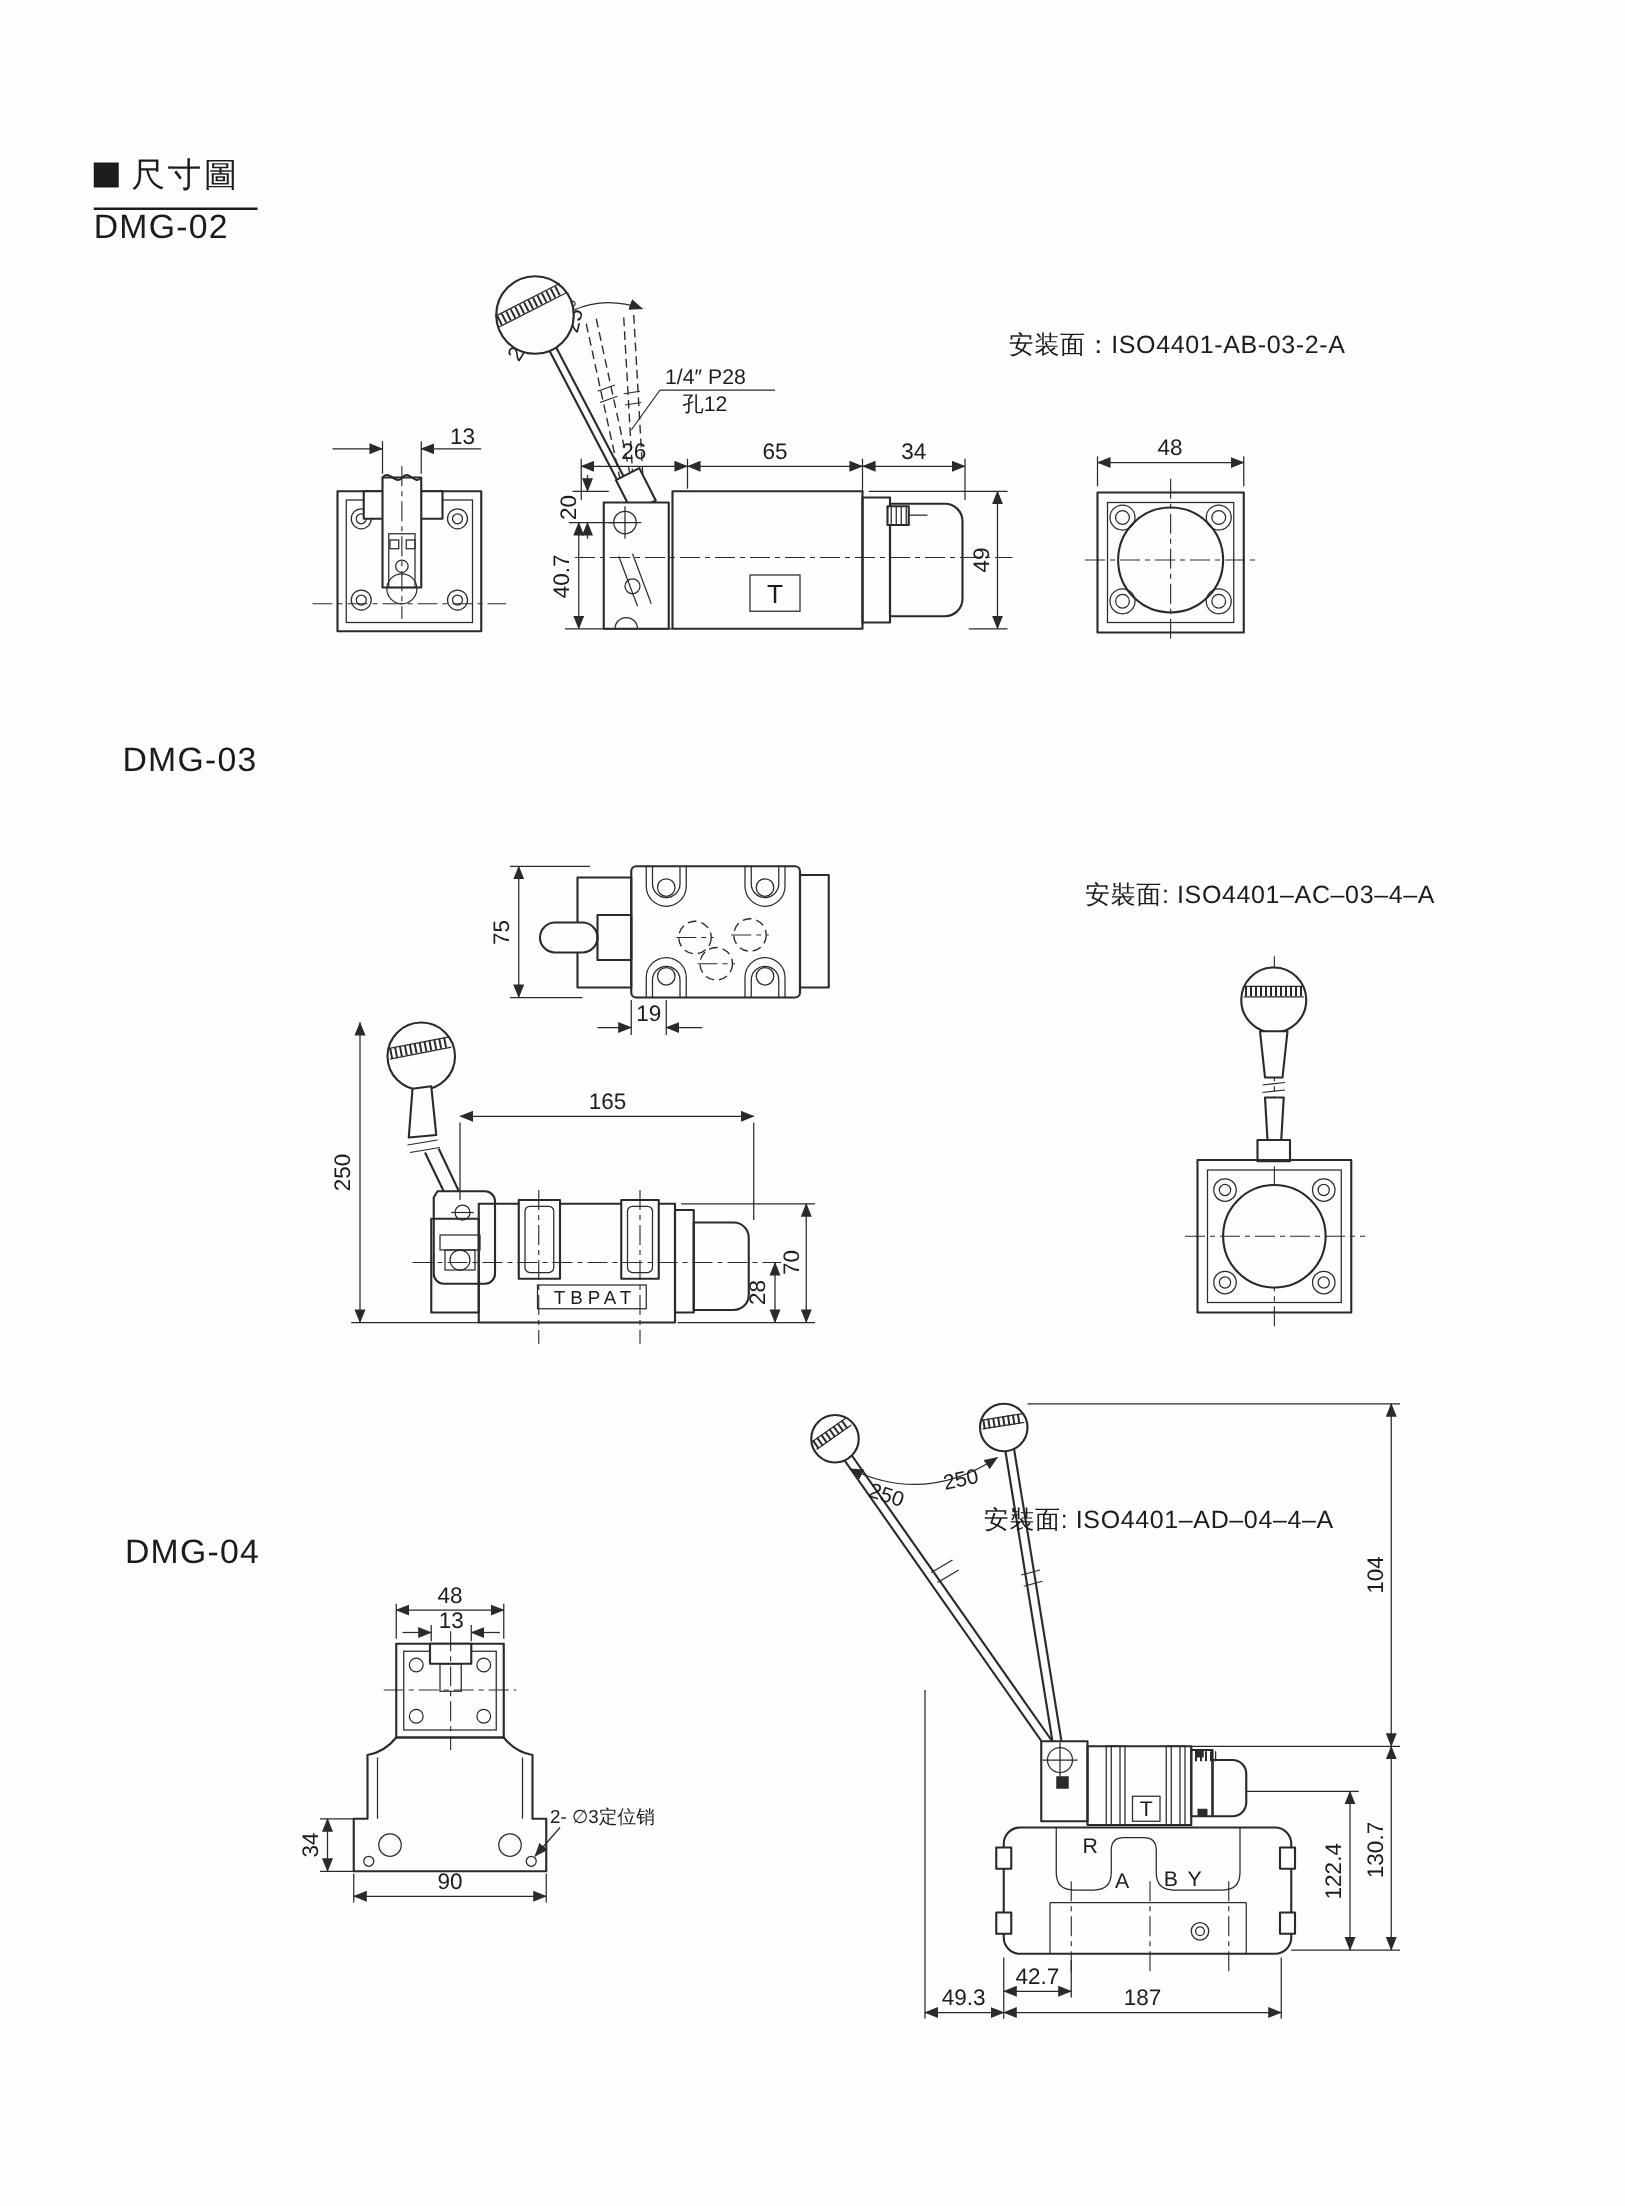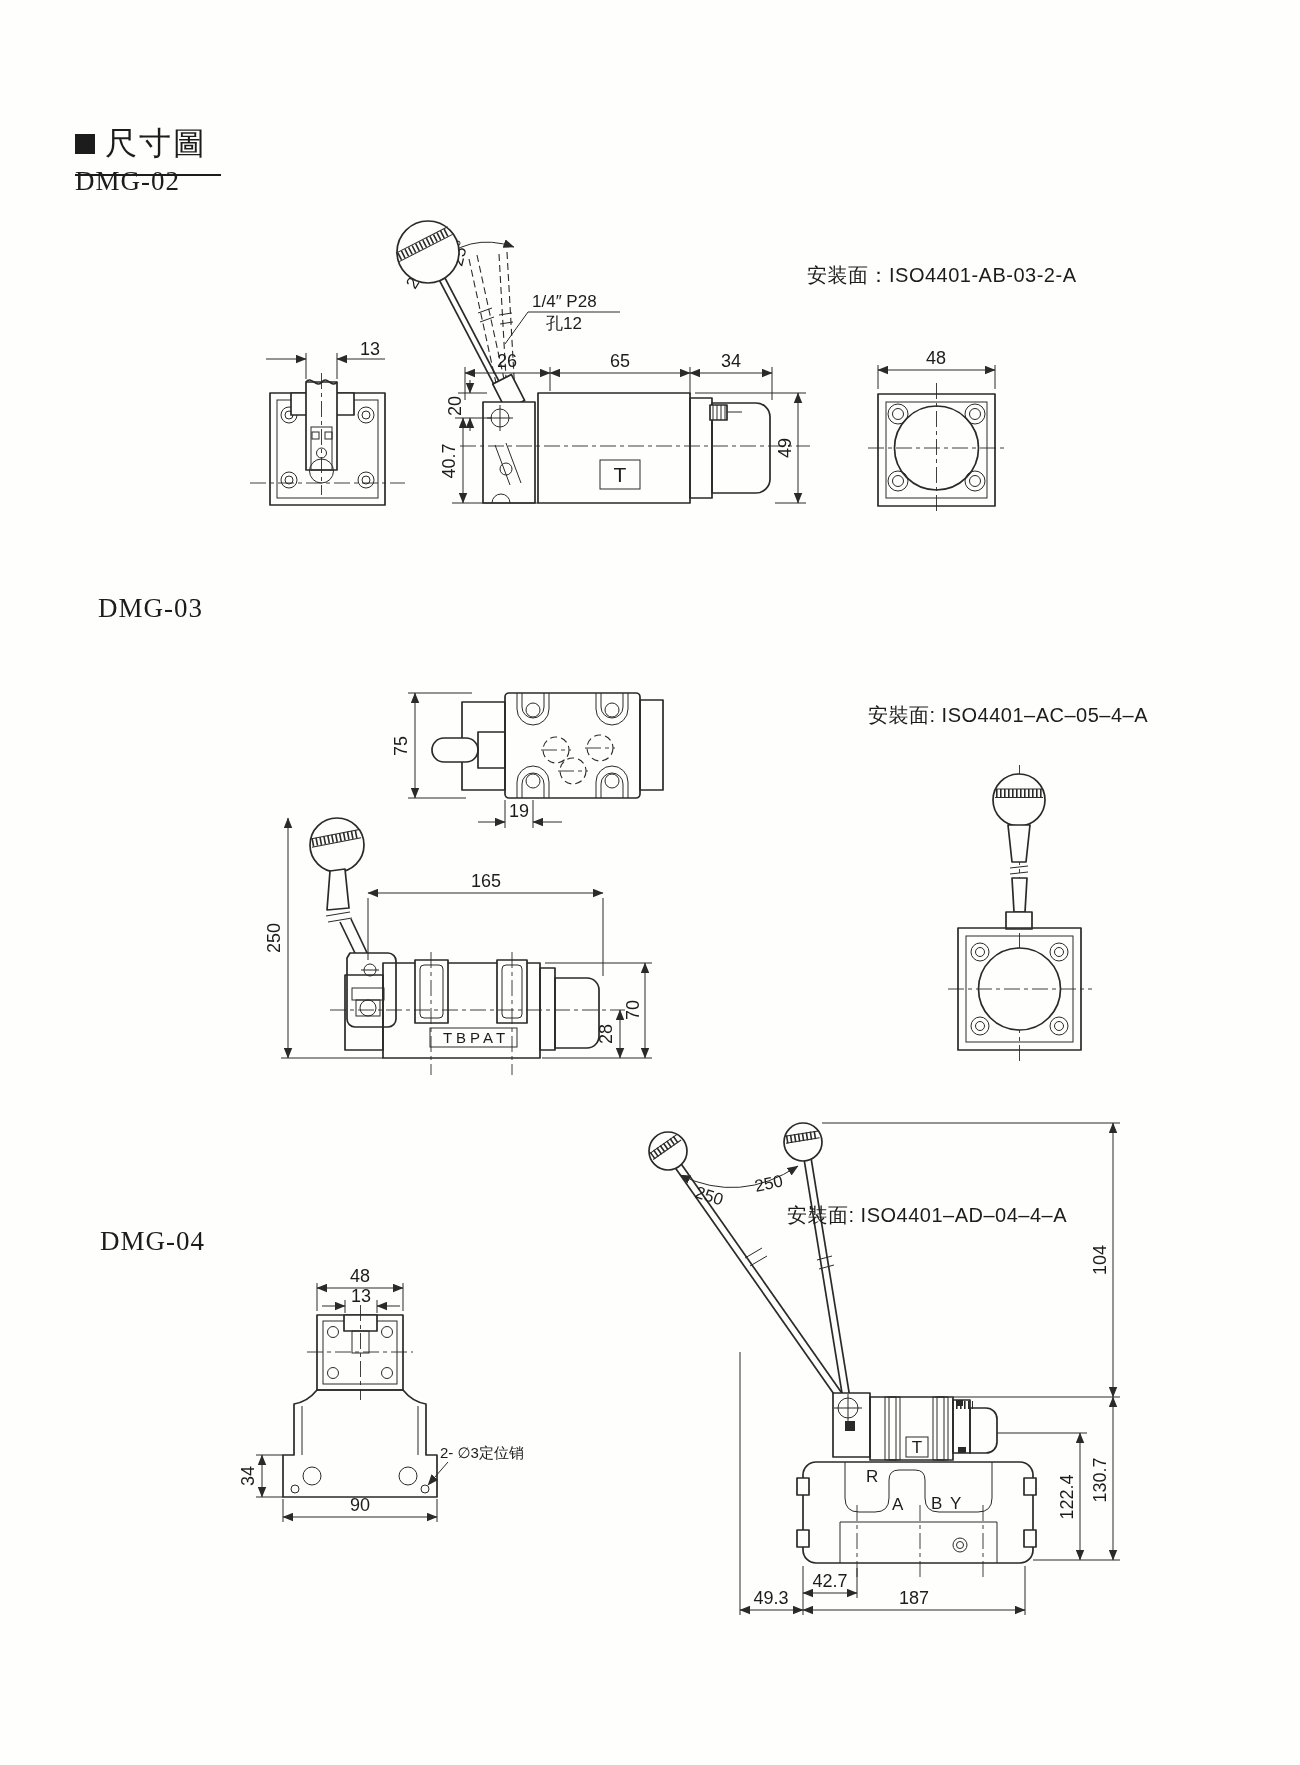--- a/index.html
+++ b/index.html
@@ -1,21 +1,21 @@
 <!DOCTYPE html>
 <html><head>
 <meta charset="utf-8">
 <style>
   html,body{margin:0;padding:0;background:#e8e8e8;}
   .page{position:relative;width:1300px;height:1765px;background:#fefefdf
   ;background:#fefefd;font-family:"Liberation Sans",sans-serif;color:#1c1c1c;overflow:hidden;}
-  .hdr{position:absolute;left:75px;top:122px;font-size:32px;letter-spacing:2px;
+  .hdr{position:absolute;left:75px;top:122px;font-size:27px;letter-spacing:2px;
        border-bottom:2px solid #1c1c1c;padding:0 14px 8px 0;display:flex;align-items:center;gap:10px;justify-content:flex-end;}
   .hdr .sq{width:20px;height:20px;background:#1c1c1c;display:inline-block;}
-  .model{position:absolute;font-size:27px;letter-spacing:1px;font-family:Liberation Serif, serif;}
+  .model{position:absolute;font-size:27px;letter-spacing:1px;}
   .mount{position:absolute;font-size:20px;letter-spacing:0.5px;}
   svg{position:absolute;left:0;}
   svg text{font-family:"Liberation Sans",sans-serif;fill:#1c1c1c;}
   text.d{font-size:18px;}
   text.s{font-size:17px;}
   text.t{font-size:21px;}
   text.tb{font-size:15px;letter-spacing:4px;}
   text.pn{font-size:15px;}
   .ol{fill:none;stroke:#2a2a2a;stroke-width:1.7;stroke-linejoin:round;}
   .olw{fill:#fefefd;stroke:#2a2a2a;stroke-width:1.7;stroke-linejoin:round;}
@@ -467,18 +467,18 @@
 
   <div class="hdr">
     <span class="sq"></span>
     <span>尺寸圖</span>
   </div>
 
   <div class="model" style="left:75px;top:166px">DMG-02</div>
   <div class="mount" style="left:807px;top:262px">安装面：ISO4401-AB-03-2-A</div>
 
   <div class="model" style="left:98px;top:593px">DMG-03</div>
-  <div class="mount" style="left:868px;top:702px">安裝面: ISO4401–AC–05–4–A</div>
+  <div class="mount" style="left:868px;top:702px">安裝面: ISO4401–AC–03–4–A</div>
 
   <div class="model" style="left:100px;top:1226px">DMG-04</div>
   <div class="mount" style="left:787px;top:1202px">安裝面: ISO4401–AD–04–4–A</div>
 
 </div>
 
 </body></html>

